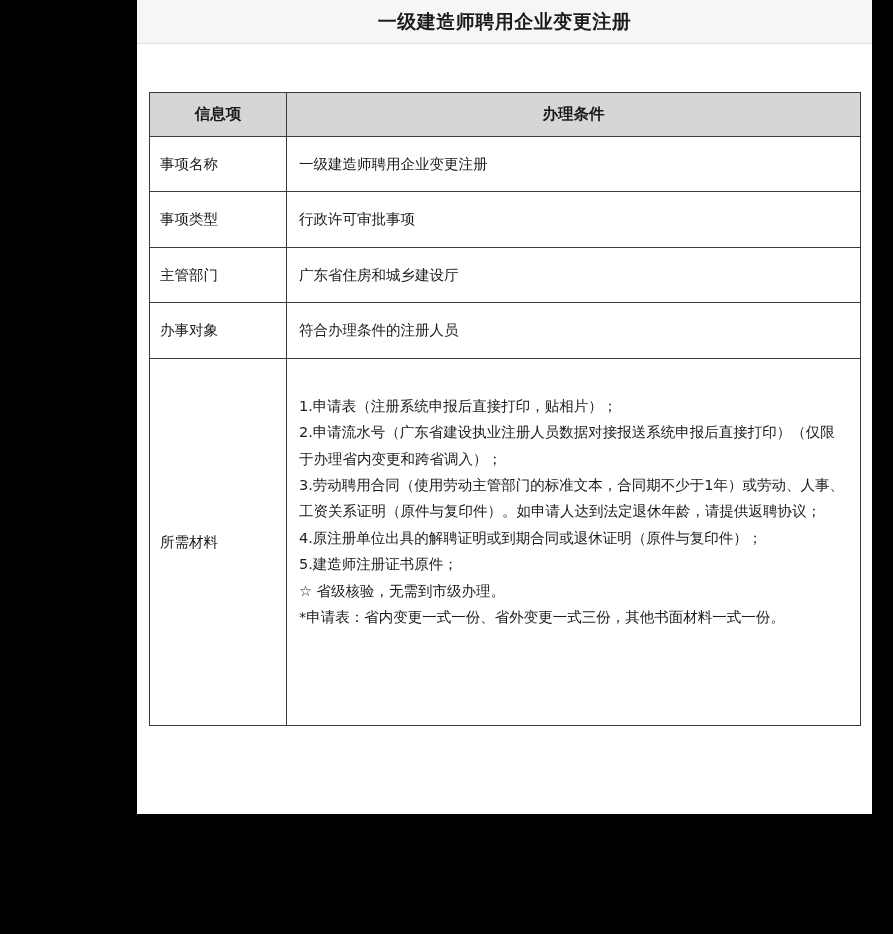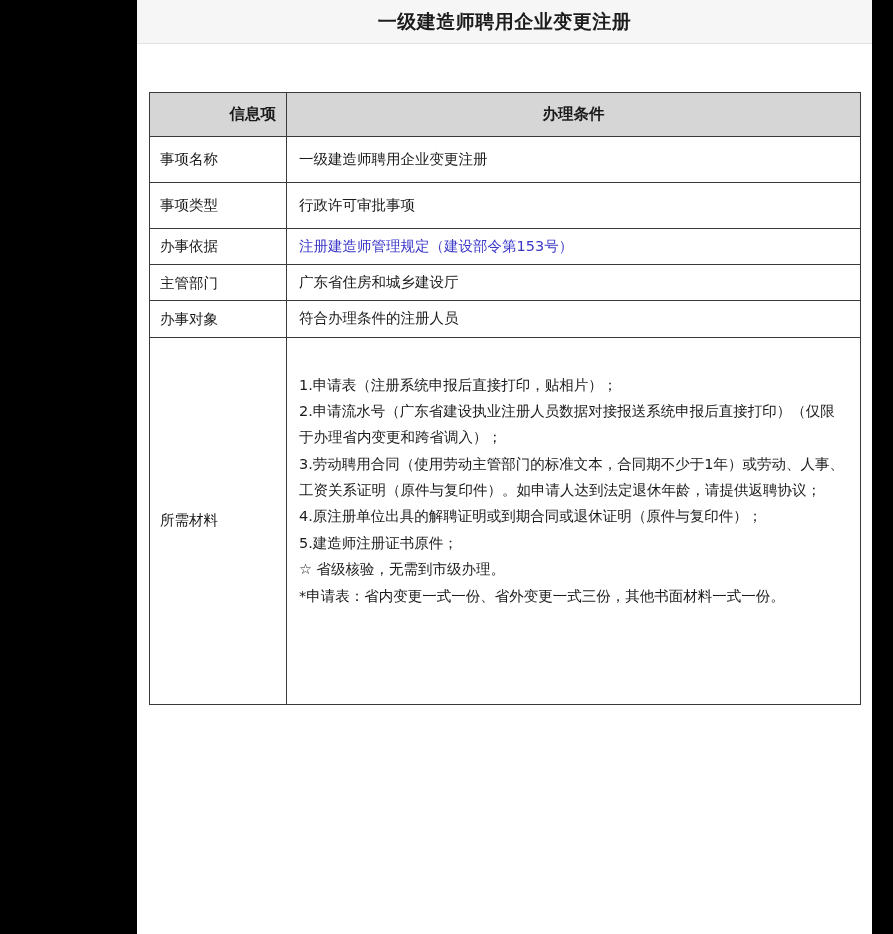--- a/index.html
+++ b/index.html
@@ -11,21 +11,21 @@
     width: 893px;
     height: 934px;
     overflow: hidden;
     font-family: "DejaVu Sans", "Liberation Sans", sans-serif;
   }
   #page {
     position: absolute;
     left: 137px;
     top: 0;
     width: 735px;
-    height: 934px;
+    height: 814px;
     background: #ffffff;
     box-sizing: border-box;
     overflow: hidden;
   }
   .page-header {
     position: relative;
     height: 44px;
     background: #f6f6f6;
     border-bottom: 1px solid #e2e2e2;
     box-sizing: border-box;
@@ -59,25 +59,25 @@
     color: #1a1a1a;
     box-sizing: border-box;
   }
   table.info-table thead th {
     background: #d6d6d6;
     font-weight: bold;
     font-size: 15.5px;
     height: 44px;
     padding: 4px 10px;
   }
-  th.th-label { text-align: right; font-family: Liberation Mono, monospace; }
+  th.th-label { text-align: center; font-family: Liberation Mono, monospace; }
   th.th-value { text-align: center; }
 
   td.cell-label {
-    padding: 6px 10px;
+    padding: 16px 10px;
     line-height: 1.55;
     text-align: left;
   }
   td.cell-value {
     padding: 6px 12px;
     line-height: 1.6;
     text-align: left;
   }
   
   tr.r-tall td { height: 46px; }
@@ -123,24 +123,20 @@
       <tbody>
           <tr class="r-tall">
             <td class="cell-label">事项名称</td>
             <td class="cell-value"><span class="multiline">一级建造师聘用企业变更注册</span></td>
           </tr>
           <tr class="r-tall">
             <td class="cell-label">事项类型</td>
             <td class="cell-value"><span class="multiline">行政许可审批事项</span></td>
           </tr>
           <tr class="r-short">
-            <td class="cell-label">办事依据</td>
-            <td class="cell-value"><span class="link-text">注册建造师管理规定（建设部令第153号）</span></td>
-          </tr>
-          <tr class="r-short">
             <td class="cell-label">主管部门</td>
             <td class="cell-value"><span class="multiline">广东省住房和城乡建设厅</span></td>
           </tr>
           <tr class="r-short">
             <td class="cell-label">办事对象</td>
             <td class="cell-value"><span class="multiline">符合办理条件的注册人员</span></td>
           </tr>
           <tr class="r-mat">
             <td class="cell-label">所需材料</td>
             <td class="cell-value">

